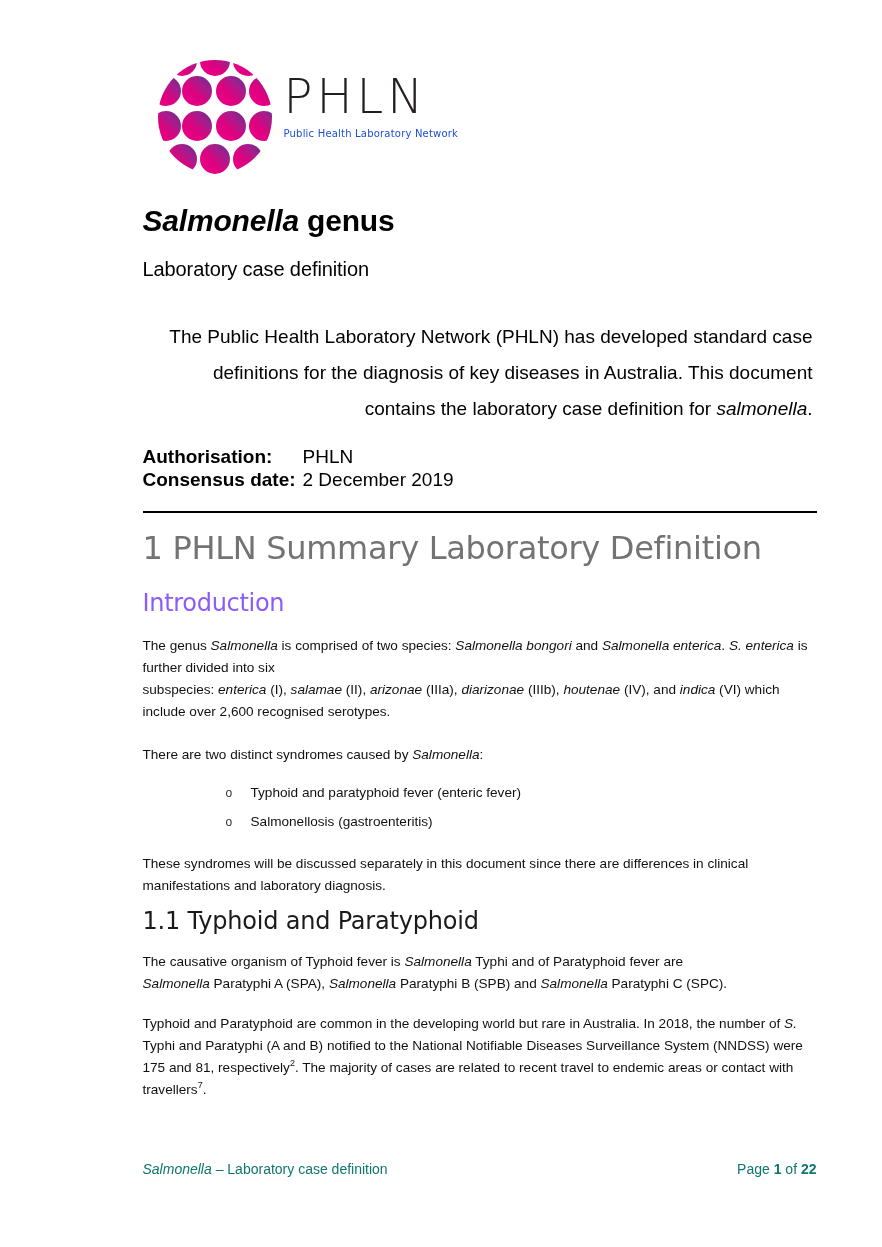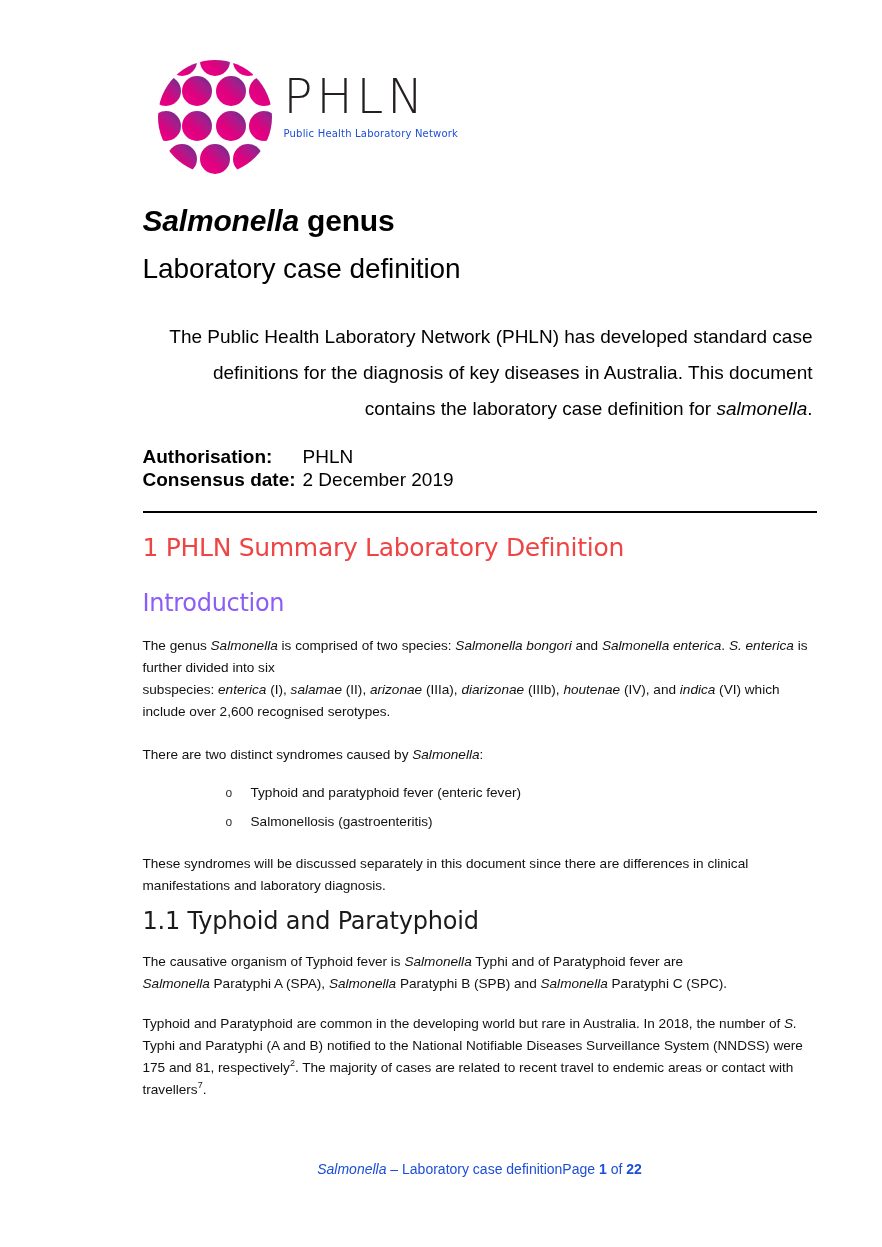--- a/index.html
+++ b/index.html
@@ -73,21 +73,21 @@
     letter-spacing: -0.2px;
     white-space: nowrap;
   }
   .doc-title .sp-italic {
     font-style: italic;
   }
   .doc-subtitle {
     position: absolute;
     left: 105px;
     top: 252px;
-    font-size: 28px;
+    font-size: 20px;
     line-height: 34px;
     font-weight: normal;
     letter-spacing: -0.1px;
     white-space: nowrap;
   }
 
   
   .intro {
     position: absolute;
     left: 105px;
@@ -127,24 +127,24 @@
     border-top: 2px solid #000000;
   }
 
   
   .h1 {
     position: absolute;
     left: 105px;
     top: 532px;
     font-family: "DejaVu Sans", sans-serif;
     font-weight: 400;
-    font-size: 25px;
+    font-size: 32px;
     line-height: 32px;
     letter-spacing: -0.3px;
-    color: #ef4444;
+    color: #737373;
     white-space: nowrap;
   }
   .h2 {
     position: absolute;
     left: 105px;
     top: 588px;
     font-family: "DejaVu Sans", sans-serif;
     font-weight: 400;
     font-size: 24px;
     line-height: 30px;
@@ -214,25 +214,25 @@
     color: #333333;
   }
 
   
   .footer {
     position: absolute;
     left: 105px;
     top: 1159px;
     width: 674px;
     display: flex;
-    justify-content: center;
+    justify-content: space-between;
     align-items: baseline;
     font-size: 14px;
     line-height: 20px;
-    color: #1d4ed8;
+    color: #0f766e;
   }
   .footer em { font-style: italic; }
   .footer b { font-weight: bold; }
 </style>
 </head>
 <body>
 
 <div class="page">
 
   <div class="logo-block">

